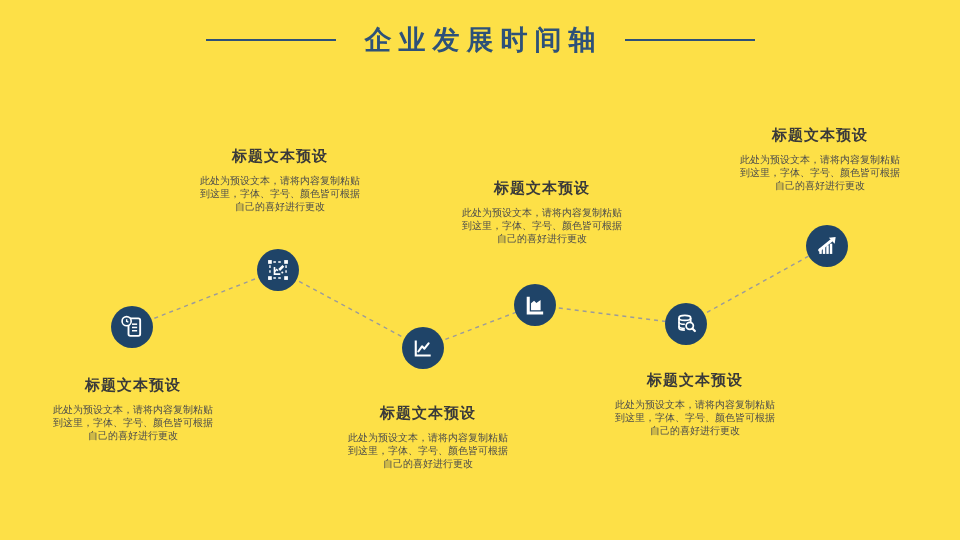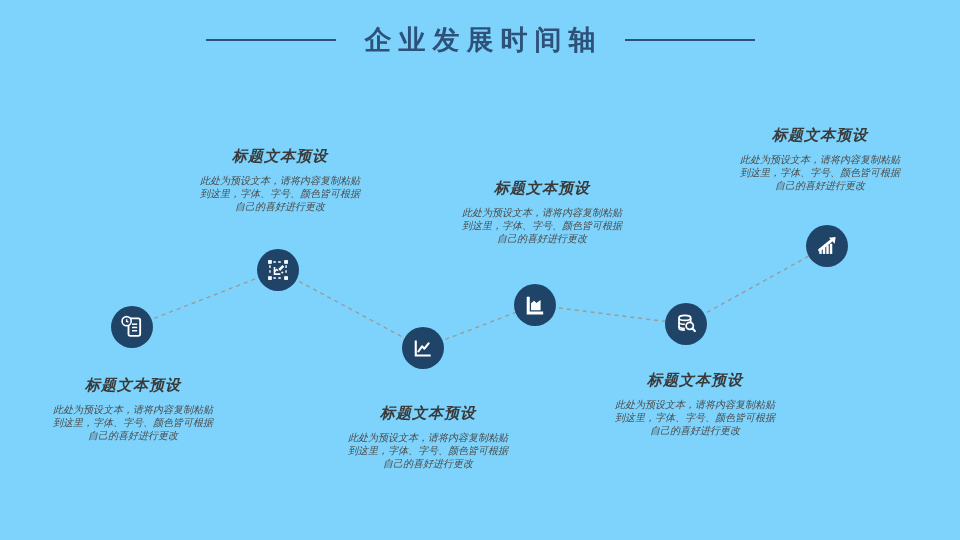--- a/index.html
+++ b/index.html
@@ -1,20 +1,20 @@
 <!DOCTYPE html>
 <html><head>
 <meta charset="utf-8">
 <style>
   html,body{margin:0;padding:0;}
   body{
     width:960px;height:540px;background:#ffffff;overflow:hidden;position:relative;
     font-family:"Liberation Sans","DejaVu Sans",sans-serif;
   }
-  .slide{position:absolute;inset:0;width:960px;height:540px;background:#7dd3fc;}
+  .slide{position:absolute;inset:0;width:960px;height:540px;background:#fde047;}
 
   
   .title-row{
     position:absolute;top:22px;left:0;width:100%;
     display:flex;align-items:center;justify-content:center;gap:22px;
   }
   .title-line{width:130px;height:2px;background:#2d5179;}
   .title-text{
     font-size:27px;font-weight:bold;color:#2d5179;
     letter-spacing:7px;text-indent:7px;white-space:nowrap;
@@ -26,21 +26,21 @@
 
   
   .tl-node{
     position:absolute;width:42px;height:42px;border-radius:50%;
     background:#1F4468;display:flex;align-items:center;justify-content:center;
     box-shadow:0 0 0 1px rgba(255,255,255,0.0);
   }
   .tl-node svg{width:28px;height:28px;display:block;}
 
   
-  .tl-text{position:absolute;width:180px;text-align:center;font-style:italic;}
+  .tl-text{position:absolute;width:180px;text-align:center;}
   .tl-text h3{
     margin:0 0 5px 0;font-size:15px;font-weight:bold;color:#3a3a3a;letter-spacing:1px;
   }
   .tl-text p{
     margin:8px;font-size:10px;line-height:1.32;color:#4c4c4c;
   }
 </style>
 </head>
 <body>
 

